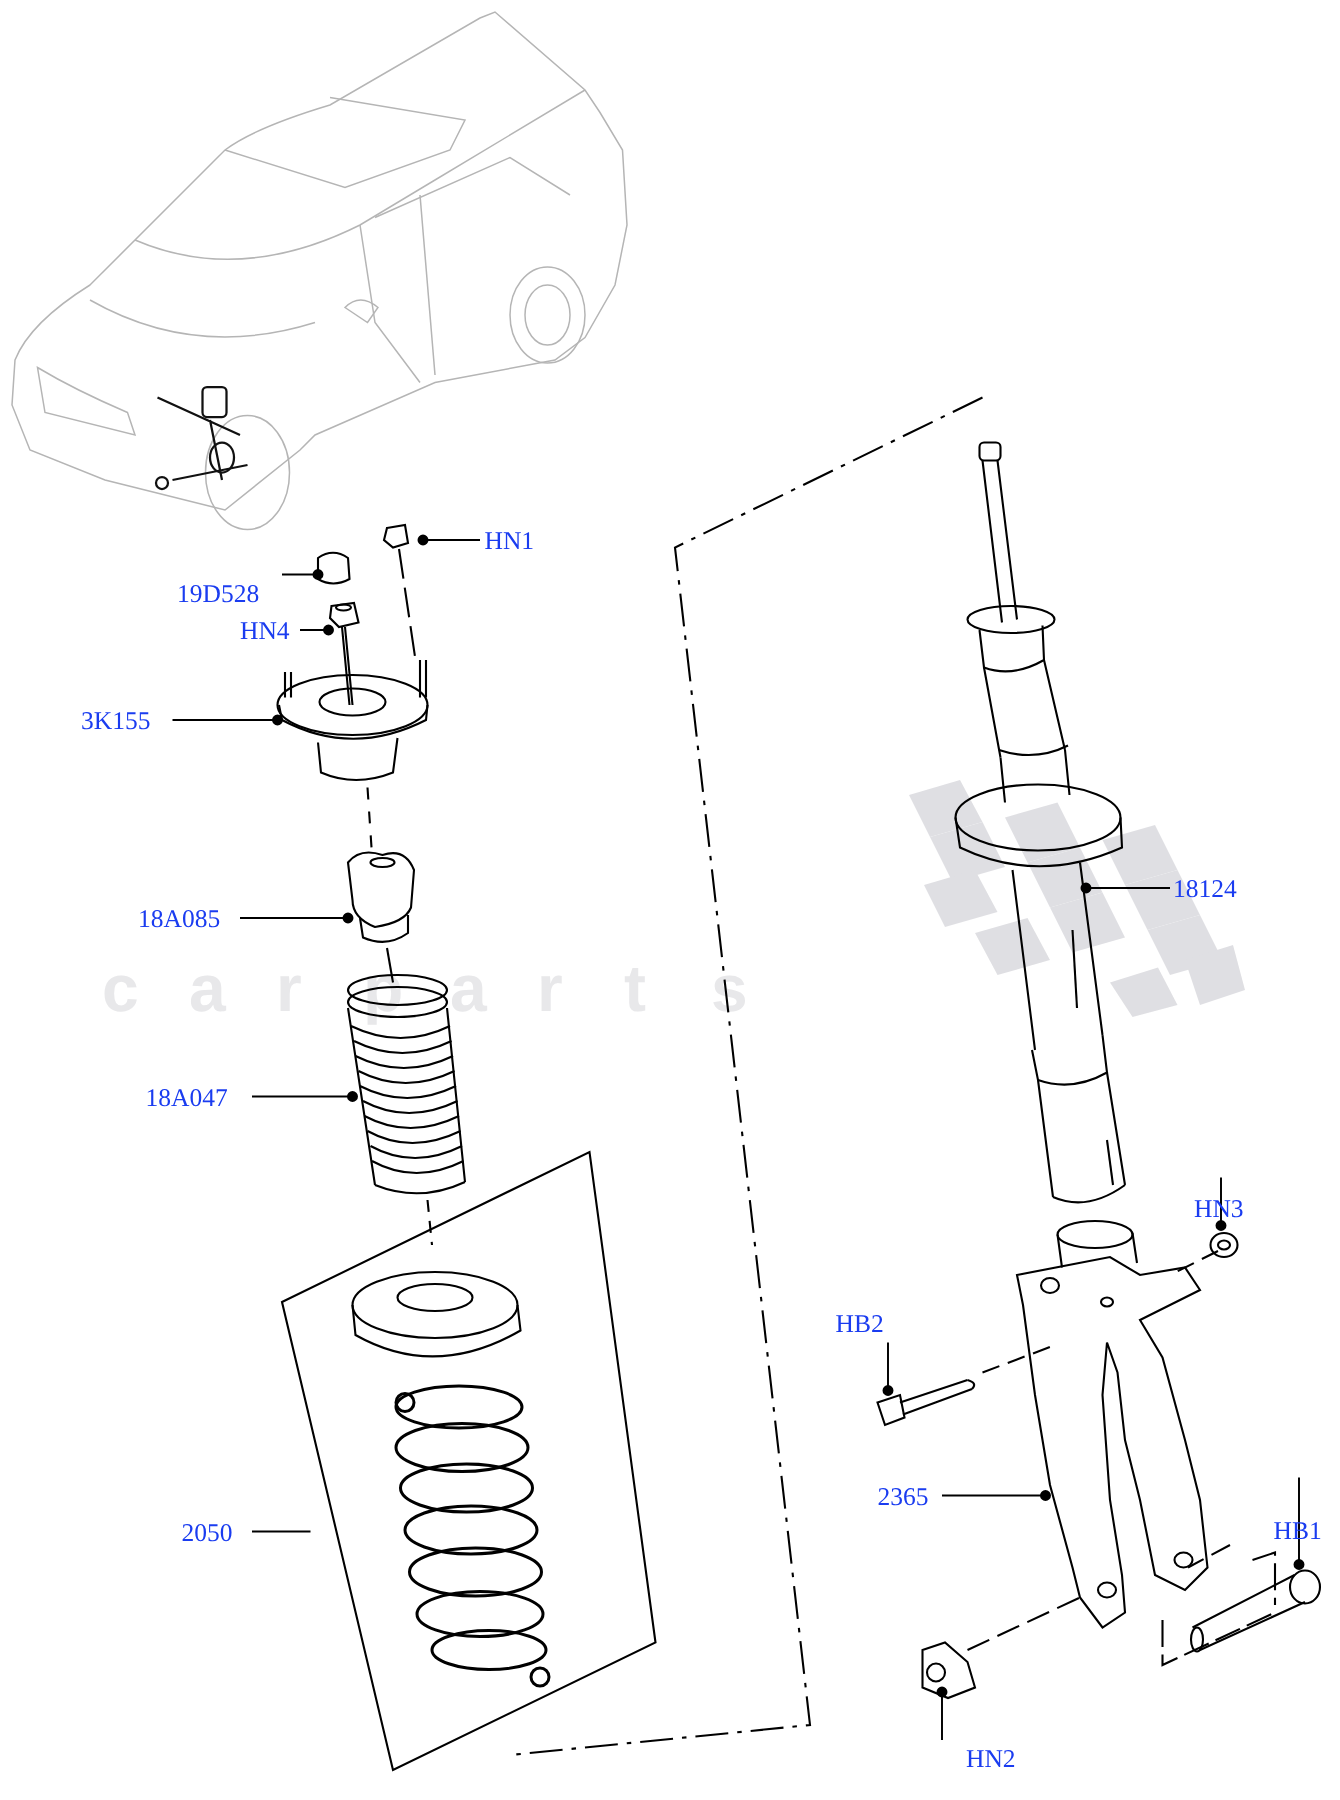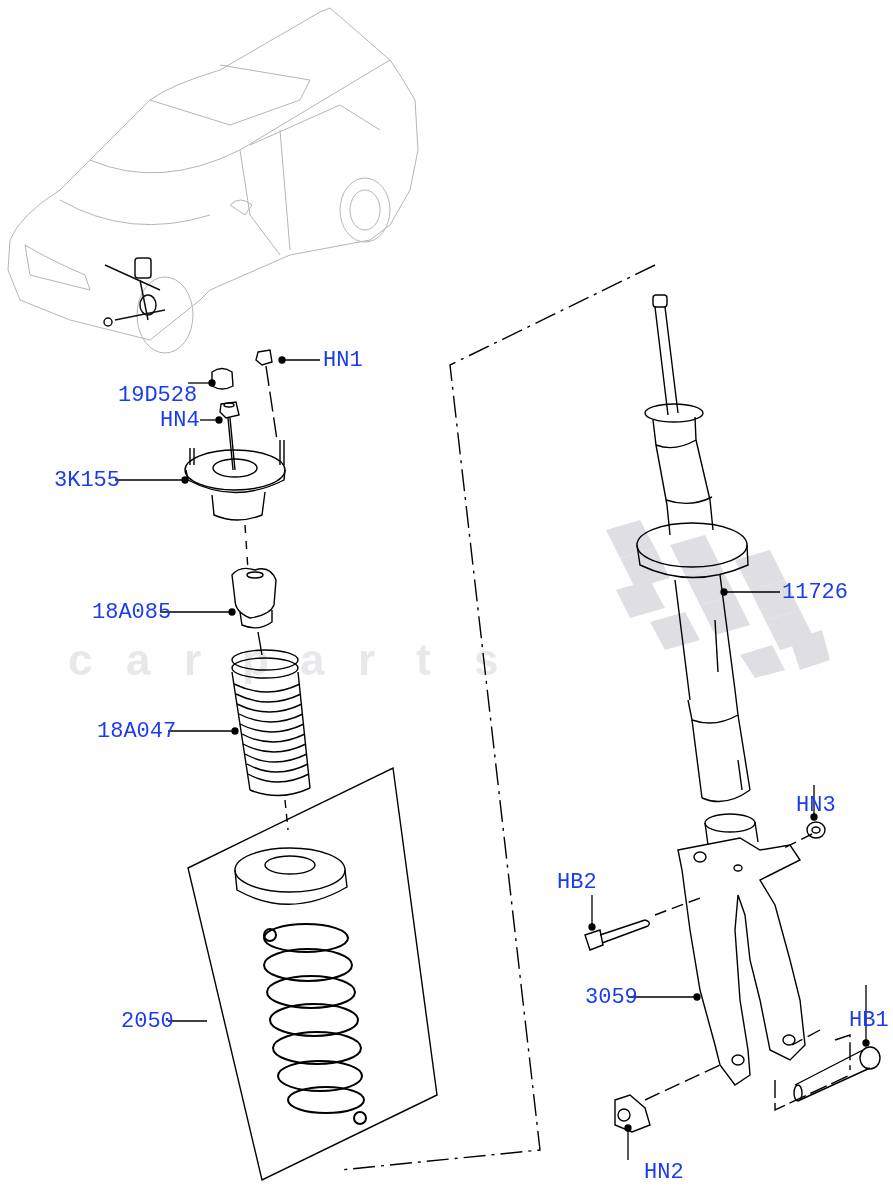--- a/index.html
+++ b/index.html
@@ -1,18 +1,18 @@
 <!DOCTYPE html>
 <html><head>
 <meta charset="utf-8">
 <style>
   html, body { margin: 0; padding: 0; background: #ffffff; }
   body { width: 893px; height: 1200px; position: relative; overflow: hidden; font-family: "Liberation Sans", sans-serif; }
   #diagram { position: absolute; left: 0; top: 0; width: 893px; height: 1200px; }
-  .callout { position: absolute; color: #1a3cf0; font-size: 22px; line-height: 20px; white-space: nowrap; font-family: Liberation Mono, monospace; }
+  .callout { position: absolute; color: #1a3cf0; font-size: 17px; line-height: 20px; white-space: nowrap; font-family: Liberation Serif, serif; }
   .wm-main { position: absolute; left: 62px; top: 520px; font-family: "Liberation Sans", sans-serif; font-weight: bold; font-size: 118px; letter-spacing: 2px; color: #f9d7d9; line-height: 1; }
   .wm-sub { position: absolute; left: 68px; top: 638px; font-family: "Liberation Sans", sans-serif; font-weight: bold; font-size: 44px; color: #e8e8ea; line-height: 1; word-spacing: 0; }
   .wm-sub span { display: inline-block; width: 58px; }
 </style>
 </head>
 <body>
 
 <div id="diagram">
 
   <div class="wm-sub">
@@ -204,19 +204,19 @@
     </g>
   </svg>
 
   <div class="callout" style="left:323px;top:351px">HN1</div>
   <div class="callout" style="left:118px;top:386px">19D528</div>
   <div class="callout" style="left:160px;top:411px">HN4</div>
   <div class="callout" style="left:54px;top:471px">3K155</div>
   <div class="callout" style="left:92px;top:603px">18A085</div>
   <div class="callout" style="left:97px;top:722px">18A047</div>
   <div class="callout" style="left:121px;top:1012px">2050</div>
-  <div class="callout" style="left:782px;top:583px">11726</div>
+  <div class="callout" style="left:782px;top:583px">18124</div>
   <div class="callout" style="left:796px;top:796px">HN3</div>
   <div class="callout" style="left:557px;top:873px">HB2</div>
-  <div class="callout" style="left:585px;top:988px">3059</div>
+  <div class="callout" style="left:585px;top:988px">2365</div>
   <div class="callout" style="left:849px;top:1011px">HB1</div>
   <div class="callout" style="left:644px;top:1163px">HN2</div>
 </div>
 
 </body></html>

